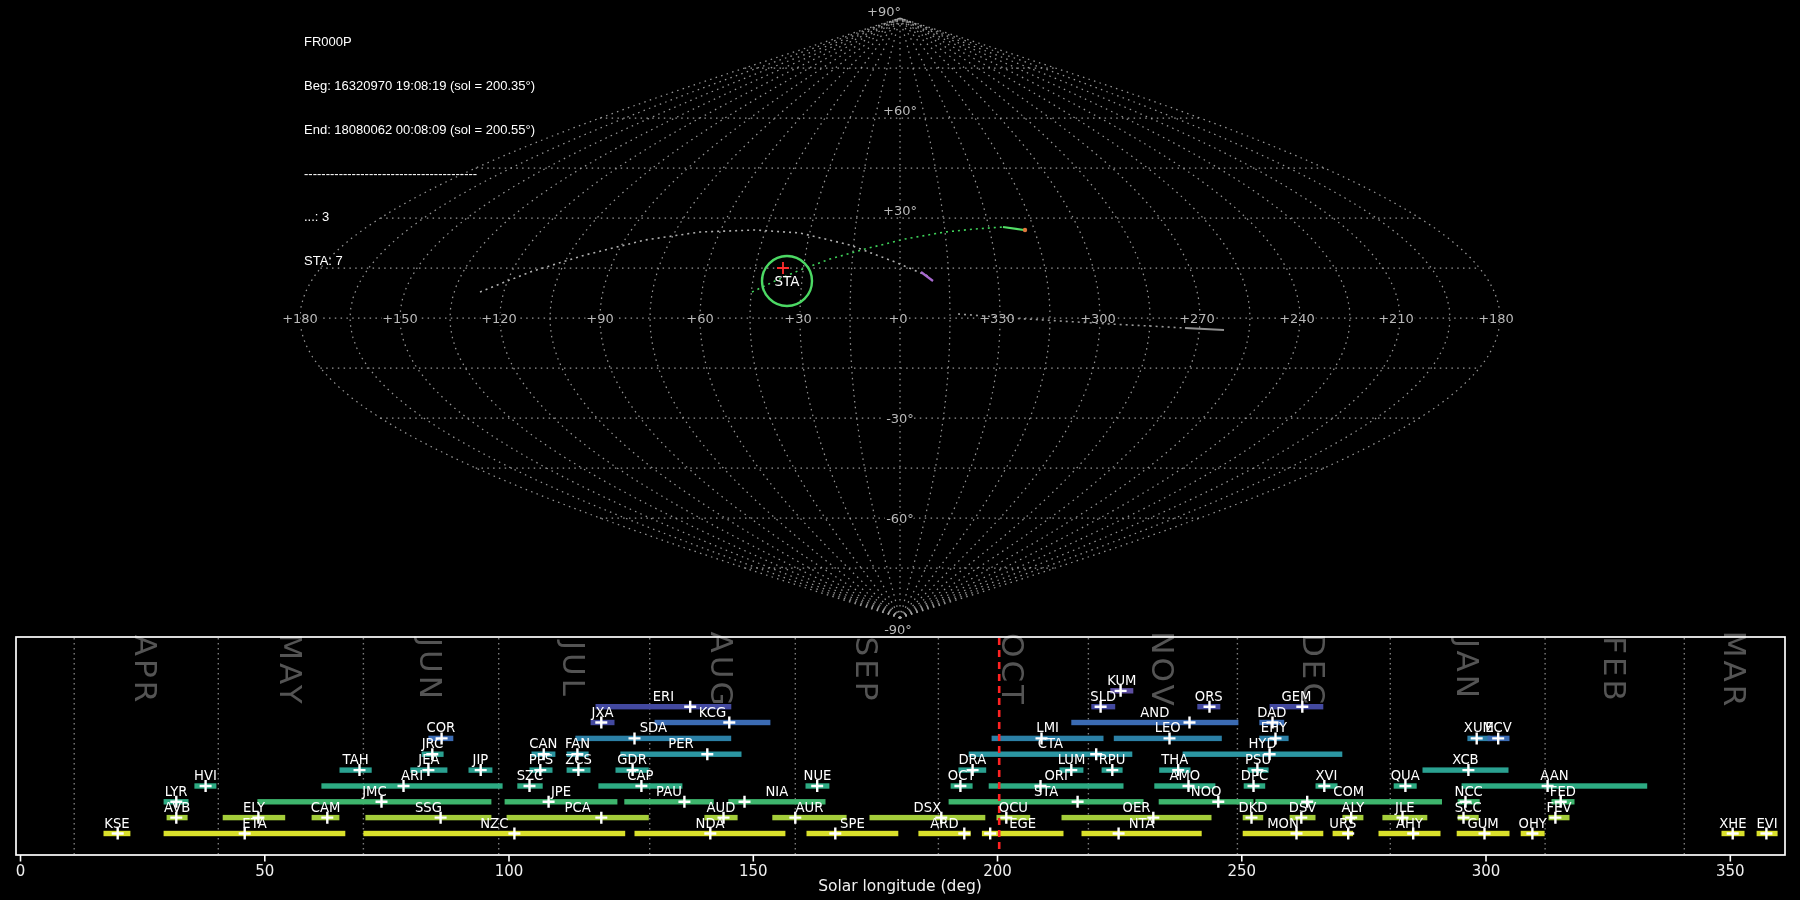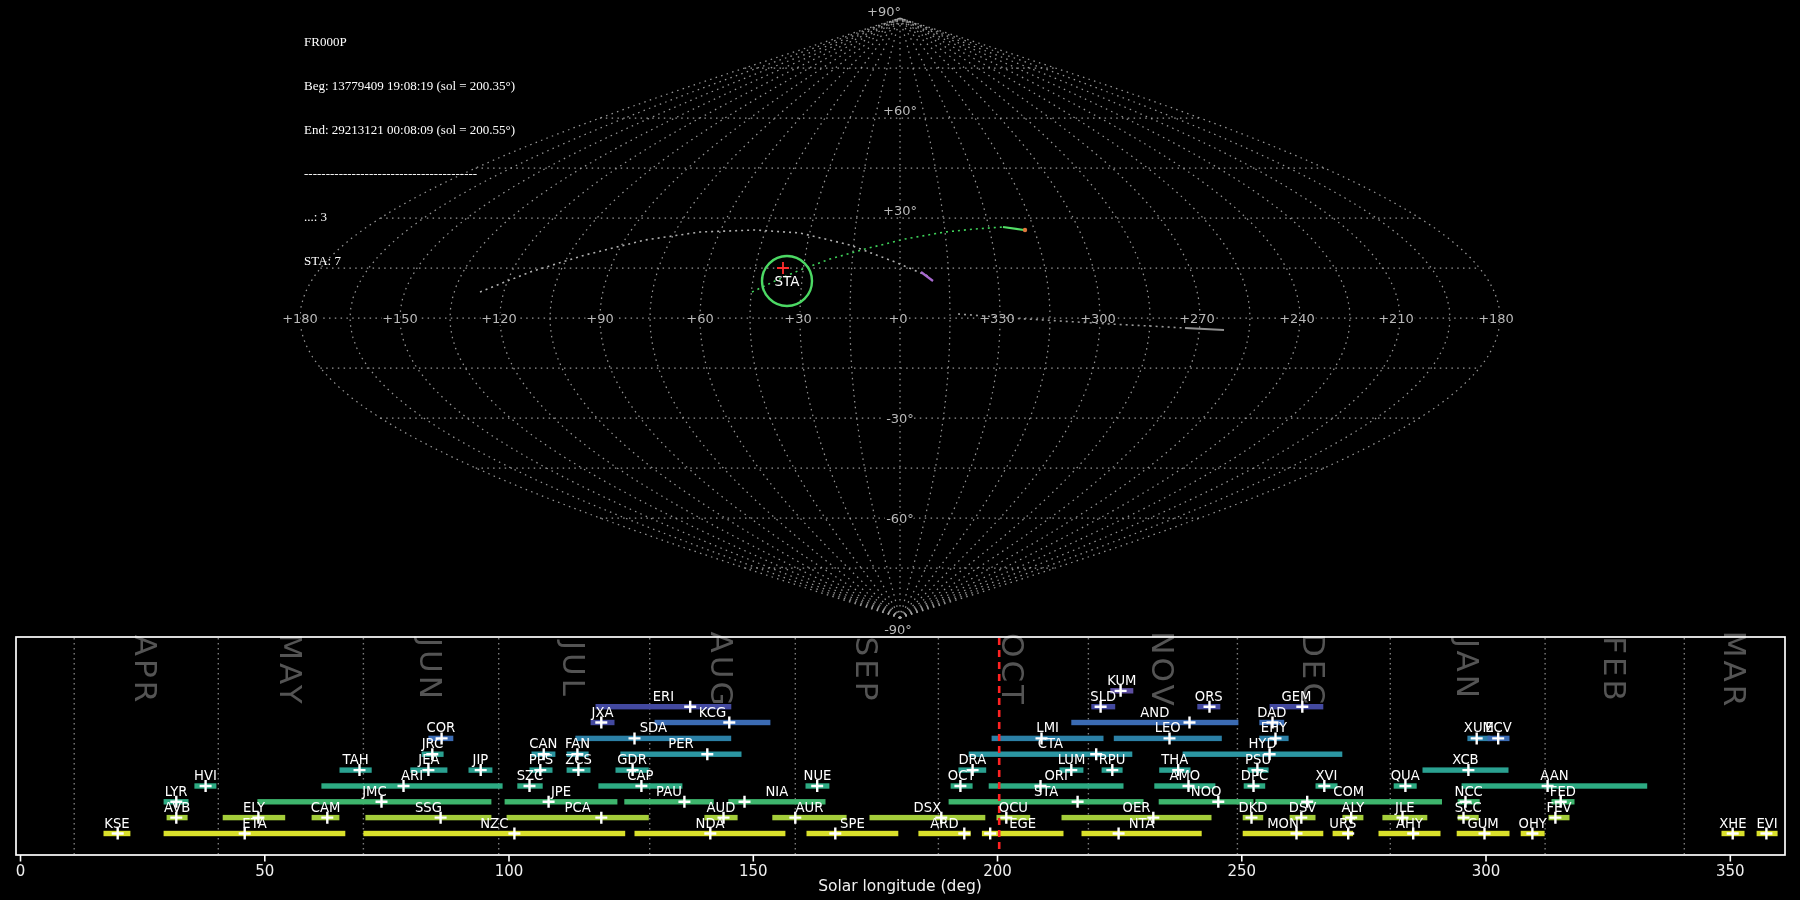--- a/index.html
+++ b/index.html
@@ -1,20 +1,20 @@
 <!DOCTYPE html>
 <html><head>
 <meta charset="utf-8">
 <style>
   html,body{margin:0;padding:0;background:#000;}
   #stage{position:relative;width:1800px;height:900px;background:#000;overflow:hidden;
          font-family:"DejaVu Sans",sans-serif;}
   #plot-svg{position:absolute;left:0;top:0;}
   #header-block{position:absolute;left:304px;top:6px;color:#fff;
-    font-family:Liberation Serif, serif;font-size:13px;line-height:14.6px;white-space:pre;}
+    font-family:Liberation Sans, sans-serif;font-size:13px;line-height:14.6px;white-space:pre;}
   .grid{stroke:#a6a6a6;stroke-width:1.25;stroke-dasharray:1.5 4.3;fill:none;opacity:.9;}
   .maplab{fill:#b9b9b9;font-size:13px;text-anchor:middle;paint-order:stroke;stroke:#000;stroke-width:4px;}
   .trail-dot{fill:none;stroke-width:1.6;stroke-dasharray:2 4;}
   .trail-solid{fill:none;stroke-width:2.2;}
   .sta-label{fill:#fff;font-size:13.5px;text-anchor:middle;}
   .month{fill:#545454;font-size:31px;letter-spacing:3px;text-anchor:middle;dominant-baseline:central;}
   .mgrid{stroke:#7b7b7b;stroke-width:1.4;stroke-dasharray:1.5 3.5;}
   .panel-border{fill:none;stroke:#fff;stroke-width:1.7;}
   .peak{stroke:#fff;stroke-width:2.4;fill:none;}
   .slab{fill:#fff;font-size:13.2px;text-anchor:middle;}
@@ -414,19 +414,19 @@
         <text x="1241.8" y="876" class="tlab">250</text>
         <line x1="1486.0" y1="855" x2="1486.0" y2="861.5" class="tick"></line>
         <text x="1486.0" y="876" class="tlab">300</text>
         <line x1="1730.3" y1="855" x2="1730.3" y2="861.5" class="tick"></line>
         <text x="1730.3" y="876" class="tlab">350</text>
         <text x="900" y="891" class="axis-title">Solar longitude (deg)</text>
       </g>
     </svg>
   <div id="header-block">
     <div>FR000P</div>
-    <div>Beg: 13779409 19:08:19 (sol = 200.35°)</div>
-    <div>End: 29213121 00:08:09 (sol = 200.55°)</div>
+    <div>Beg: 16320970 19:08:19 (sol = 200.35°)</div>
+    <div>End: 18080062 00:08:09 (sol = 200.55°)</div>
     <div>----------------------------------------</div>
     <div>...: 3</div>
     <div>STA: 7</div>
   </div>
 </div>
 
 </body></html>

